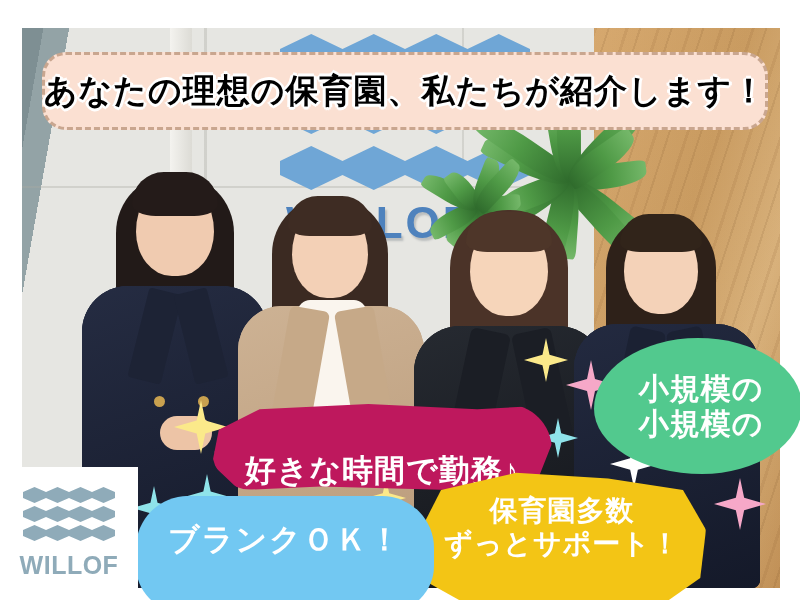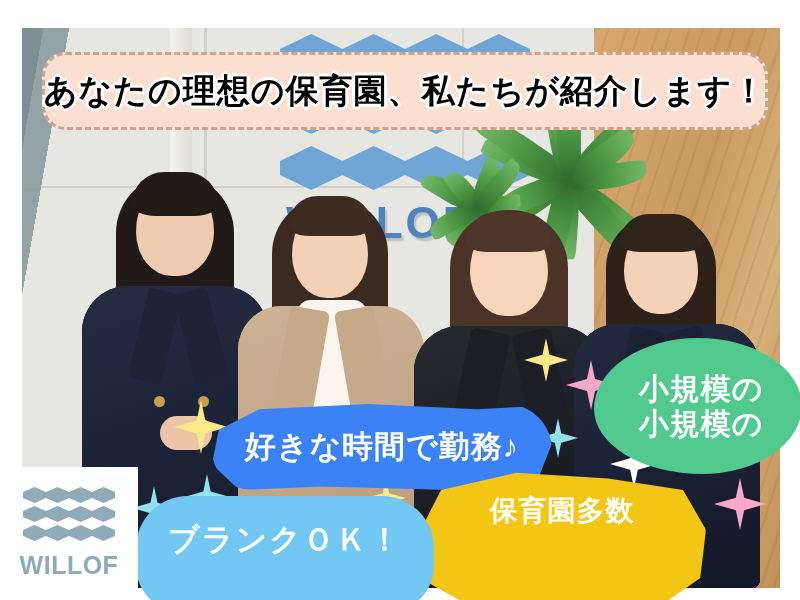--- a/index.html
+++ b/index.html
@@ -158,24 +158,25 @@
   .blob{ position:absolute; display:flex; align-items:center; justify-content:center;
          text-align:center; color:#ffffff; font-weight:700; line-height:1.18; }
 
   .blob-green{
     left:594px; top:338px; width:208px; height:136px;
     background:#52c98e; border-radius:50% 50% 48% 52% / 52% 50% 50% 48%;
     font-size:30px; letter-spacing:1px; padding-left:6px;
   }
   .blob-pink{
     left:212px; top:404px; width:340px; height:86px;
-    background:#3b82f6; font-size:31px; letter-spacing:1px;
+    background:#be185d; font-size:31px; letter-spacing:1px;
     border-radius:42px 46px 34px 40px;
     -webkit-clip-path: polygon(2% 30%,14% 6%,46% 0%,78% 6%,97% 2%,100% 46%,96% 86%,70% 100%,32% 96%,8% 100%,0% 70%);
     clip-path: polygon(2% 30%,14% 6%,46% 0%,78% 6%,97% 2%,100% 46%,96% 86%,70% 100%,32% 96%,8% 100%,0% 70%);
+    align-items: flex-end;
   }
   .blob-blue{
     left:136px; top:496px; width:298px; height:116px;
     background:#72c8f2; border-radius:52px 52px 46px 46px;
     font-size:31px; letter-spacing:2px; align-items:flex-start; padding-top:26px;
   }
   .blob-yellow{
     left:418px; top:470px; width:288px; height:142px;
     background:#f3c515; font-size:28px; letter-spacing:1px;
     border-radius:56px 66px 50px 60px;
@@ -325,21 +326,21 @@
       <span>小規模の</span><br><span>小規模の</span>
     </span>
   </div>
 
   <div class="blob blob-pink" style="z-index:29">
     <span>好きな時間で勤務♪</span>
   </div>
 
   <div class="blob blob-yellow" style="z-index:30">
     <span>
-      <span>保育園多数</span><br>
+      <span>保育園多数</span><br><span>ずっとサポート！</span>
     </span>
   </div>
 
   <div class="blob blob-blue" style="z-index:31">
     <span>ブランクＯＫ！</span>
   </div>
 
   <div class="logocard">
     <div class="lc-chev"></div>
     <div class="lc-chev"></div>

